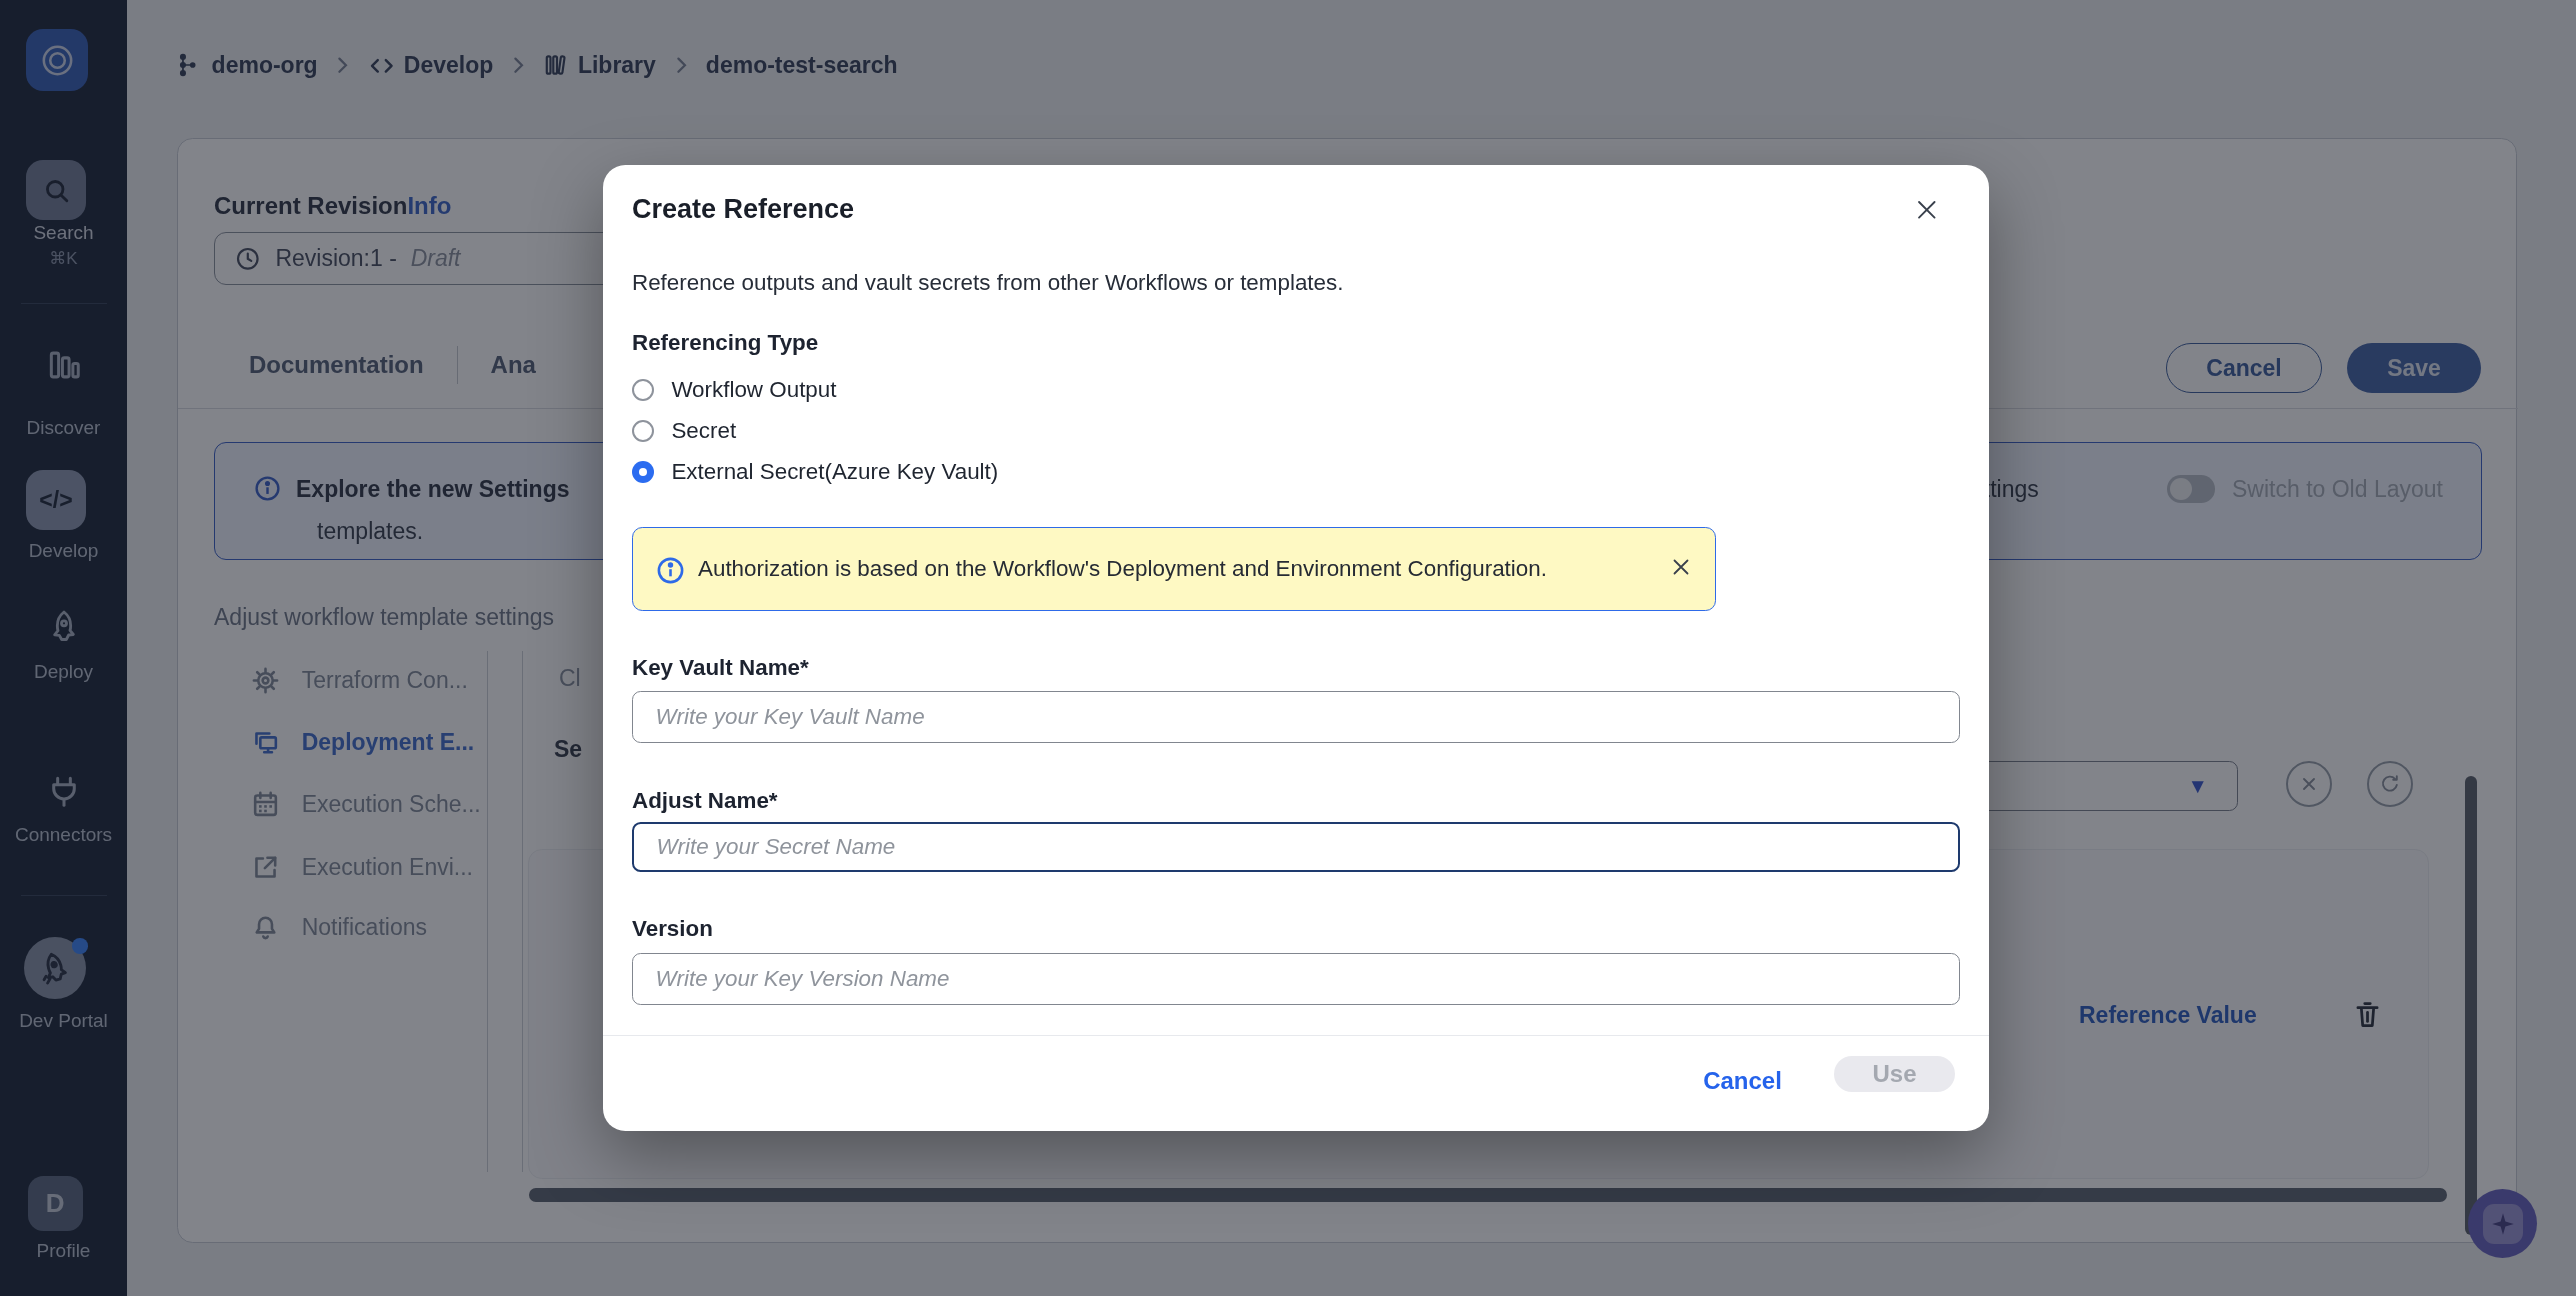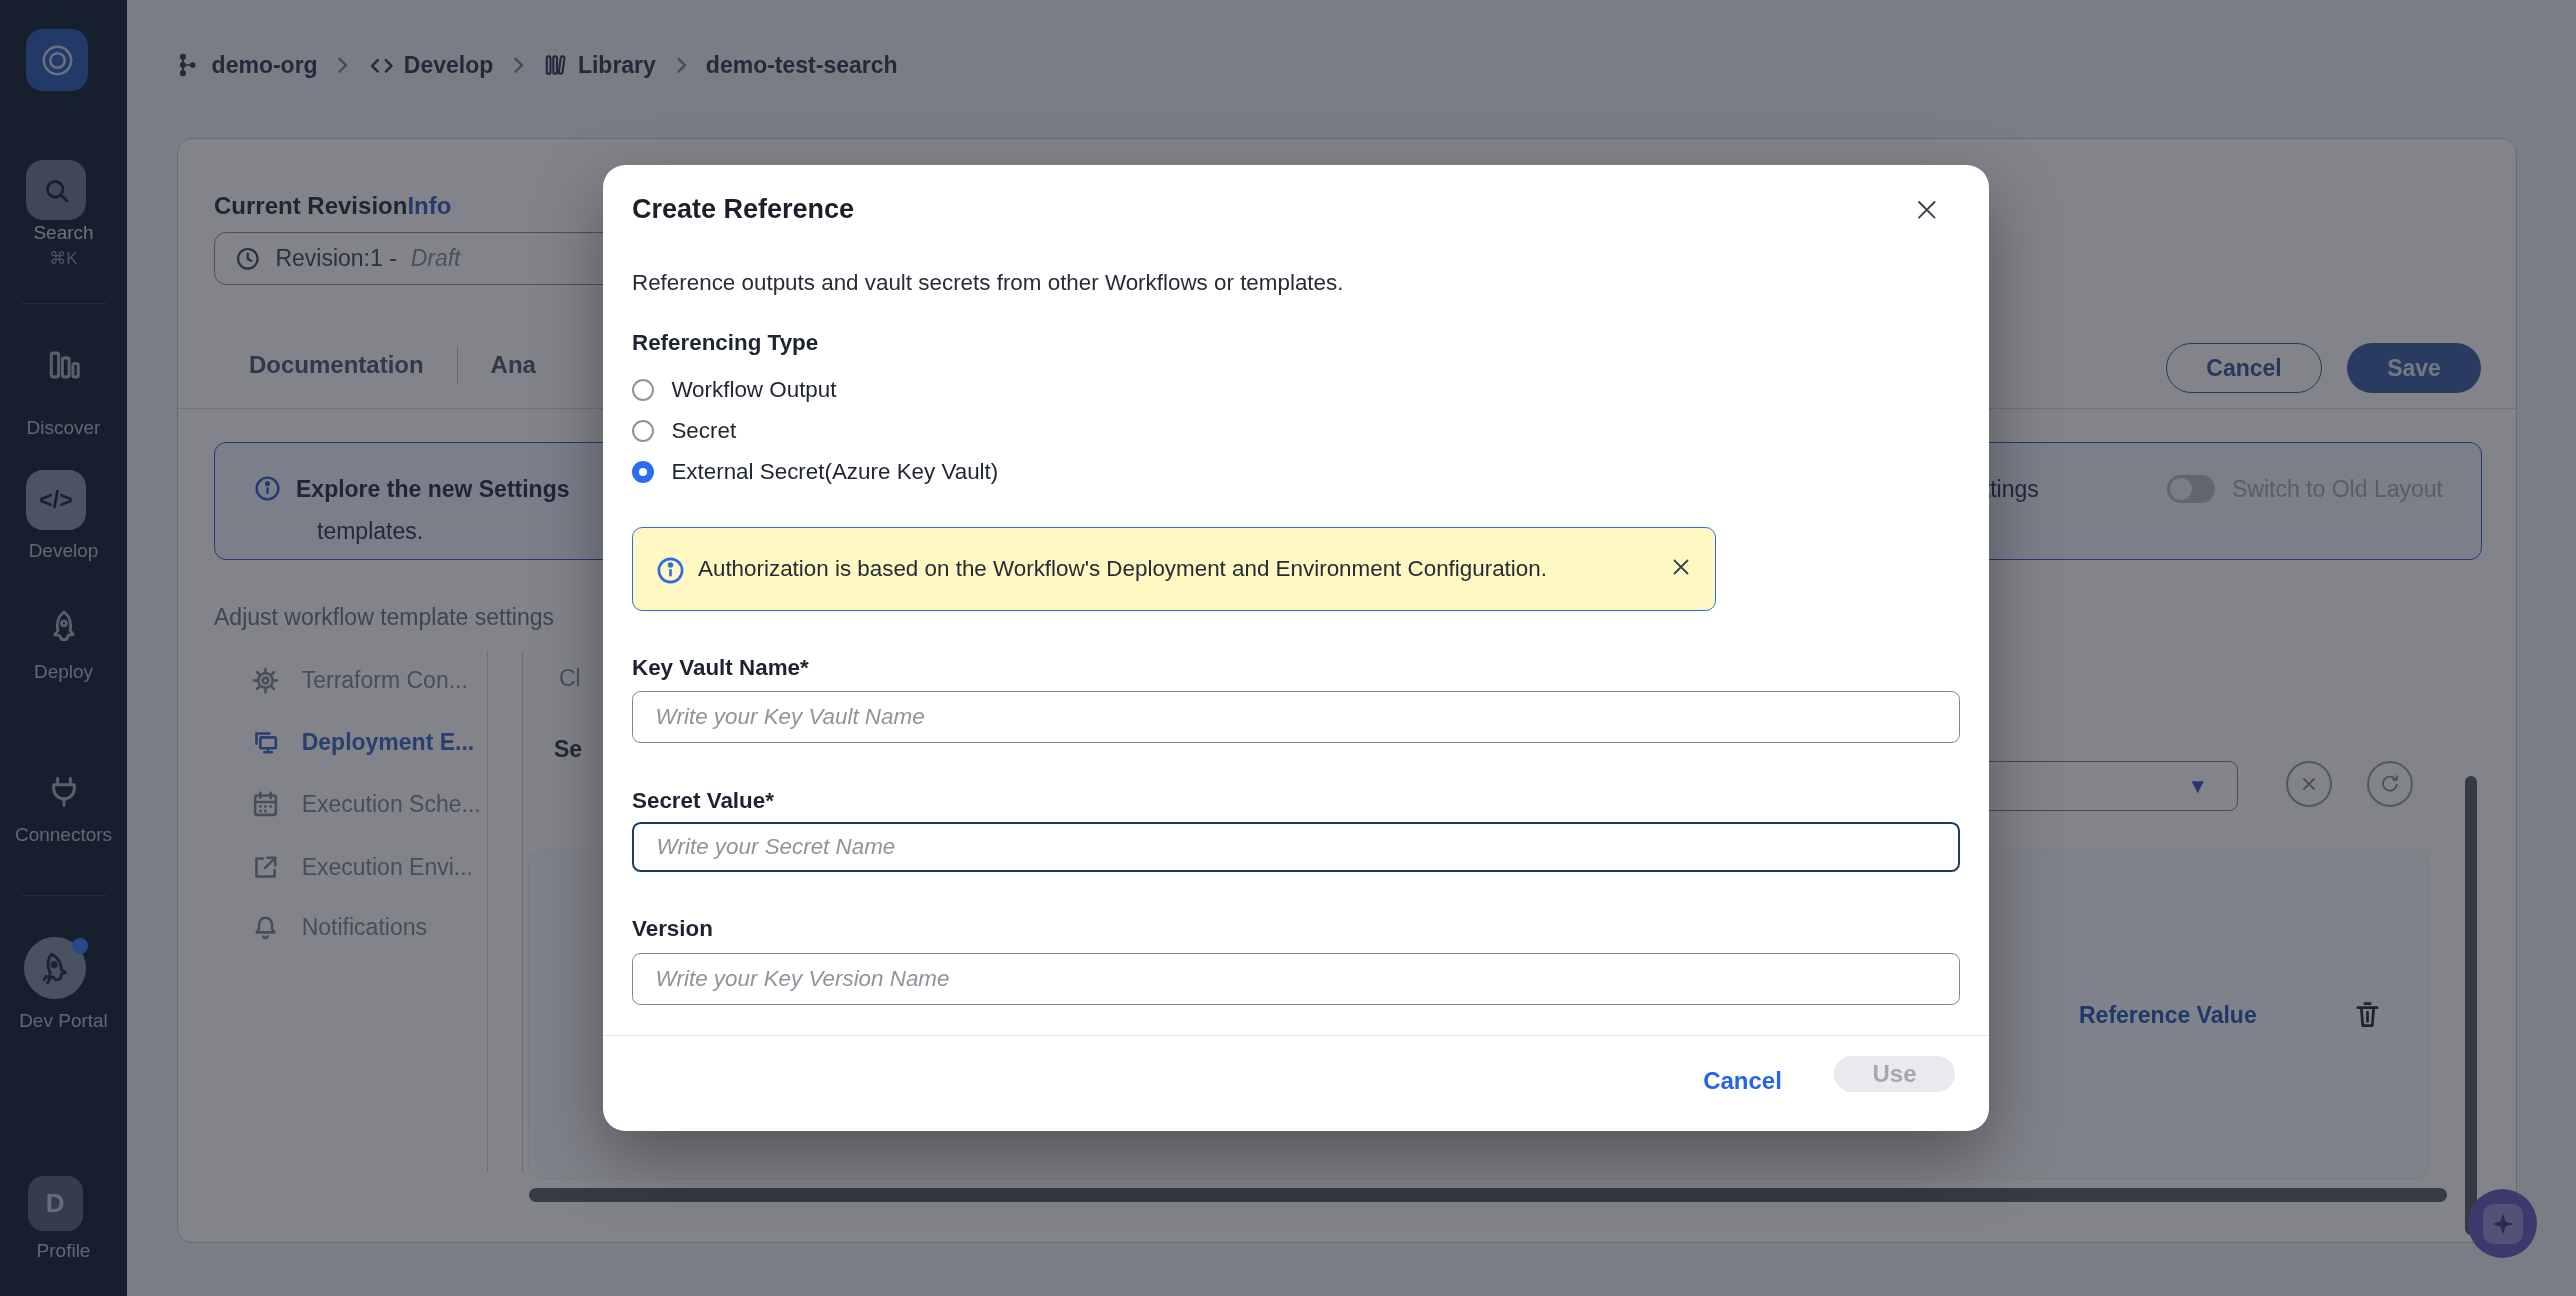--- a/index.html
+++ b/index.html
@@ -385,21 +385,21 @@
     <span class="close">
       <svg width="26" height="26" viewBox="0 0 32 32" fill="none" stroke="#39404c" stroke-width="2.2" stroke-linecap="round">
           <path d="M8 8l16 16M24 8L8 24"></path>
         </svg>
     </span>
   </div>
 
   <div class="abs fld-label" style="top:490px">Key Vault Name*</div>
   <input class="abs fld" style="top: 526px;" placeholder="Write your Key Vault Name">
 
-  <div class="abs fld-label" style="top:623px">Secret Value*</div>
+  <div class="abs fld-label" style="top:623px">Adjust Name*</div>
   <input class="abs fld focused" style="top: 657px; height: 50px;" placeholder="Write your Secret Name">
 
   <div class="abs fld-label" style="top:751px">Version</div>
   <input class="abs fld" style="top: 788px;" placeholder="Write your Key Version Name">
 
   <div class="abs" id="modal-footer-div"></div>
   <div class="abs" id="modal-cancel">Cancel</div>
   <div class="abs" id="modal-use">Use</div>
 </div>
 

